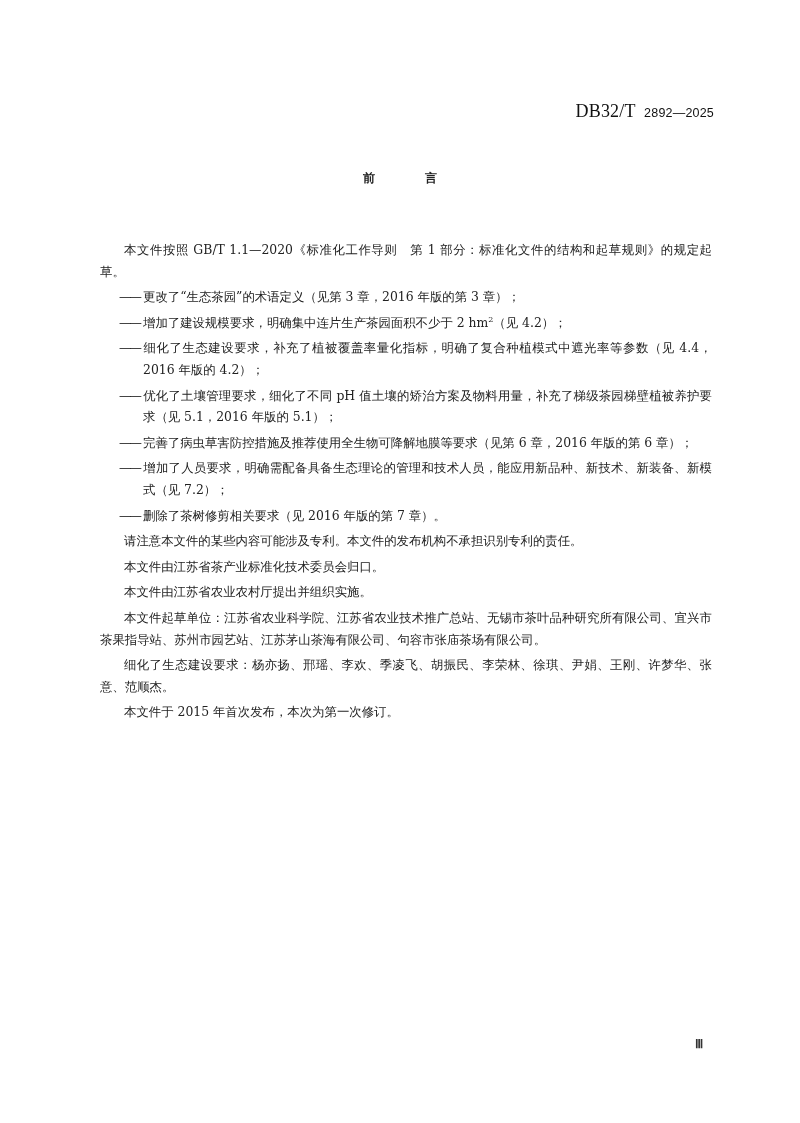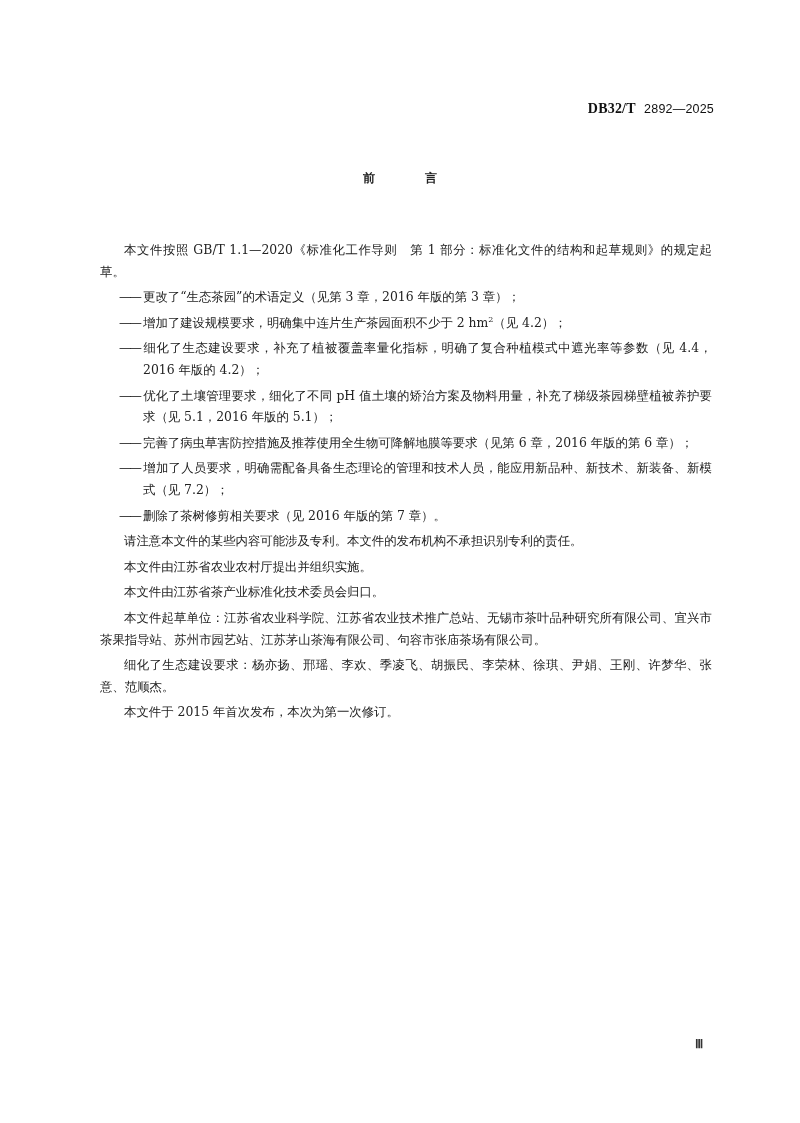--- a/index.html
+++ b/index.html
@@ -1,19 +1,19 @@
 <!DOCTYPE html>
 <html><head>
 <meta charset="utf-8">
 <style>
   html, body { margin:0; padding:0; background:#ffffff; }
   body { width:800px; height:1123px; position:relative; overflow:hidden;
          font-family:"DejaVu Serif", "Liberation Serif", serif; color:#222; }
   .header-code { position:absolute; top:101px; right:86px; font-size:12.5px; color:#111; letter-spacing:0.2px; }
-  .header-code .db { font-weight:bold; font-family:"Liberation Serif", serif; font-size:14px; }
+  .header-code .db { font-weight:normal; font-family:"Liberation Serif", serif; font-size:18px; }
   .header-code .num { font-family:"Liberation Sans", sans-serif; }
   .title { position:absolute; top:170px; left:0; width:800px; text-align:center;
            font-family:"DejaVu Sans", sans-serif; font-size:12px; font-weight:bold; color:#222; letter-spacing:50px; padding-left:50px; box-sizing:border-box; }
   .body { position:absolute; top:235px; left:96px; width:620px; font-size:12.4px; line-height:21.6px; }
   .p { margin:4px; text-align:justify; text-align-last:left; }
   .indent { text-indent:24px; }
   .bullet { padding-left:47px; text-indent:-24px; margin-left:0; }
   .bullet .dash { display:inline-block; width:24px; text-indent:0; letter-spacing:-2px; }
   sup { font-size:8px; line-height:0; }
   .page-num { position:absolute; top:1037px; left:695px; font-size:12px; font-family:"Liberation Serif", serif; font-weight:bold; color:#333; }
@@ -30,20 +30,20 @@
 
   <p class="p bullet"><span class="dash">——</span><span>更改了“生态茶园”的术语定义（见第 3 章，2016 年版的第 3 章）；</span></p>
   <p class="p bullet"><span class="dash">——</span><span>增加了建设规模要求，明确集中连片生产茶园面积不少于 2 hm</span><sup>2</sup><span>（见 4.2）；</span></p>
   <p class="p bullet"><span class="dash">——</span><span>细化了生态建设要求，补充了植被覆盖率量化指标，明确了复合种植模式中遮光率等参数（见 4.4，2016 年版的 4.2）；</span></p>
   <p class="p bullet"><span class="dash">——</span><span>优化了土壤管理要求，细化了不同 pH 值土壤的矫治方案及物料用量，补充了梯级茶园梯壁植被养护要求（见 5.1，2016 年版的 5.1）；</span></p>
   <p class="p bullet"><span class="dash">——</span><span>完善了病虫草害防控措施及推荐使用全生物可降解地膜等要求（见第 6 章，2016 年版的第 6 章）；</span></p>
   <p class="p bullet"><span class="dash">——</span><span>增加了人员要求，明确需配备具备生态理论的管理和技术人员，能应用新品种、新技术、新装备、新模式（见 7.2）；</span></p>
   <p class="p bullet"><span class="dash">——</span><span>删除了茶树修剪相关要求（见 2016 年版的第 7 章）。</span></p>
 
   <p class="p indent">请注意本文件的某些内容可能涉及专利。本文件的发布机构不承担识别专利的责任。</p>
+  <p class="p indent">本文件由江苏省茶产业标准化技术委员会归口。</p>
   <p class="p indent">本文件由江苏省农业农村厅提出并组织实施。</p>
-  <p class="p indent">本文件由江苏省茶产业标准化技术委员会归口。</p>
   <p class="p indent">本文件起草单位：江苏省农业科学院、江苏省农业技术推广总站、无锡市茶叶品种研究所有限公司、宜兴市茶果指导站、苏州市园艺站、江苏茅山茶海有限公司、句容市张庙茶场有限公司。</p>
   <p class="p indent">细化了生态建设要求：杨亦扬、邢瑶、李欢、季凌飞、胡振民、李荣林、徐琪、尹娟、王刚、许梦华、张意、范顺杰。</p>
   <p class="p indent">本文件于 2015 年首次发布，本次为第一次修订。</p>
 </div>
 
 <div class="page-num">Ⅲ</div>
 
 </body></html>

